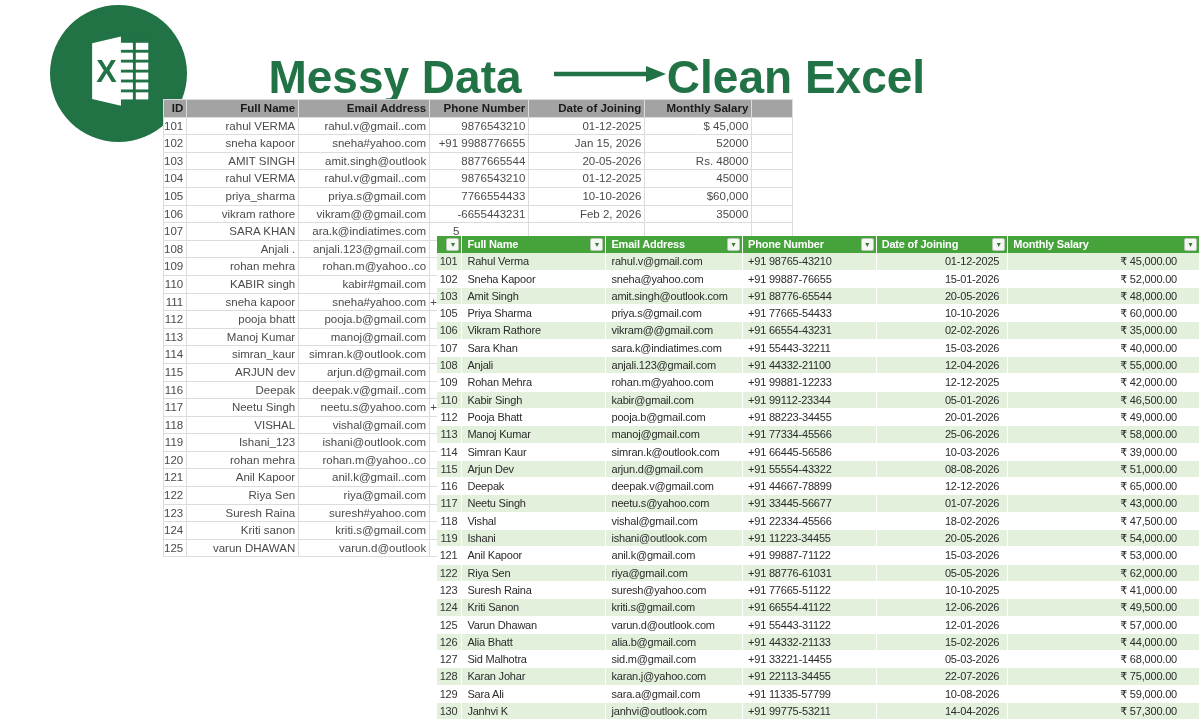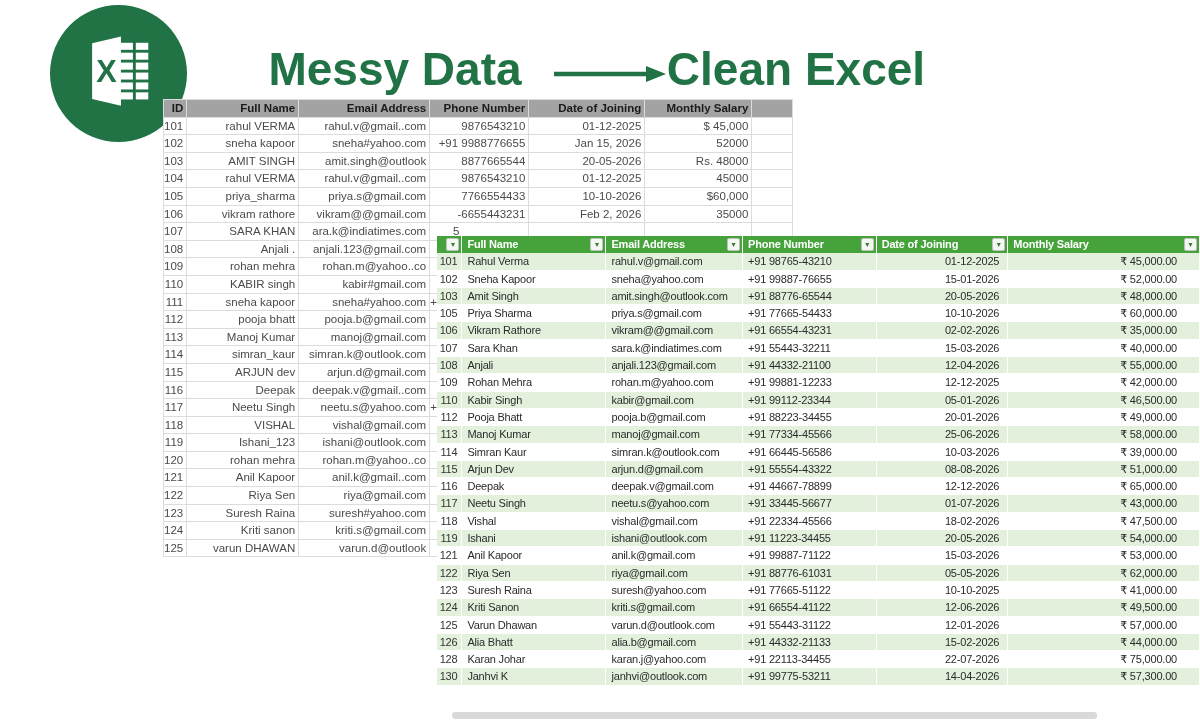--- a/index.html
+++ b/index.html
@@ -6,21 +6,21 @@
   body{
     width:1200px;height:721px;position:relative;overflow:hidden;
     background:#ffffff;font-family:"Liberation Sans","DejaVu Sans",sans-serif;
   }
   
   .logo-circle{
     position:absolute;left:50px;top:5px;width:137px;height:137px;border-radius:50%;
     background:#217346;display:flex;align-items:center;justify-content:center;
   }
   
-  .title{position:absolute;font-weight:700;font-size:46px;color:#217346;text-align:center;white-space:nowrap;}
+  .title{position:absolute;font-weight:700;font-size:46px;color:#217346;text-align:center;white-space:nowrap;margin-top:8px;}
   #messy-title{left:250px;top:42px;width:290px;}
   #clean-title{left:651px;top:42px;width:290px;}
   .arrow-wrap{position:absolute;left:552px;top:62px;width:116px;height:24px;}
   
   .messy-wrap{position:absolute;left:163px;top:99px;z-index:1;background:#fff;}
   table.messy{border-collapse:collapse;table-layout:fixed;font-size:11.5px;color:#4a4a4a;}
   table.messy th,table.messy td{
     border:1px solid #dcdcdc;height:16.6px;line-height:16.6px;padding:0 3px 0 0;
     text-align:right;white-space:nowrap;overflow:hidden;box-sizing:border-box;
   }
@@ -545,26 +545,42 @@
         </tr>
         <tr>
           <td>126</td>
           <td>Alia Bhatt</td>
           <td>alia.b@gmail.com</td>
           <td>+91 44332-21133</td>
           <td>15-02-2026</td>
           <td>₹ 44,000.00</td>
         </tr>
         <tr>
+          <td>127</td>
+          <td>Sid Malhotra</td>
+          <td>sid.m@gmail.com</td>
+          <td>+91 33221-14455</td>
+          <td>05-03-2026</td>
+          <td>₹ 68,000.00</td>
+        </tr>
+        <tr>
           <td>128</td>
           <td>Karan Johar</td>
           <td>karan.j@yahoo.com</td>
           <td>+91 22113-34455</td>
           <td>22-07-2026</td>
           <td>₹ 75,000.00</td>
+        </tr>
+        <tr>
+          <td>129</td>
+          <td>Sara Ali</td>
+          <td>sara.a@gmail.com</td>
+          <td>+91 11335-57799</td>
+          <td>10-08-2026</td>
+          <td>₹ 59,000.00</td>
         </tr>
         <tr>
           <td>130</td>
           <td>Janhvi K</td>
           <td>janhvi@outlook.com</td>
           <td>+91 99775-53211</td>
           <td>14-04-2026</td>
           <td>₹ 57,300.00</td>
         </tr>
       </tbody>

